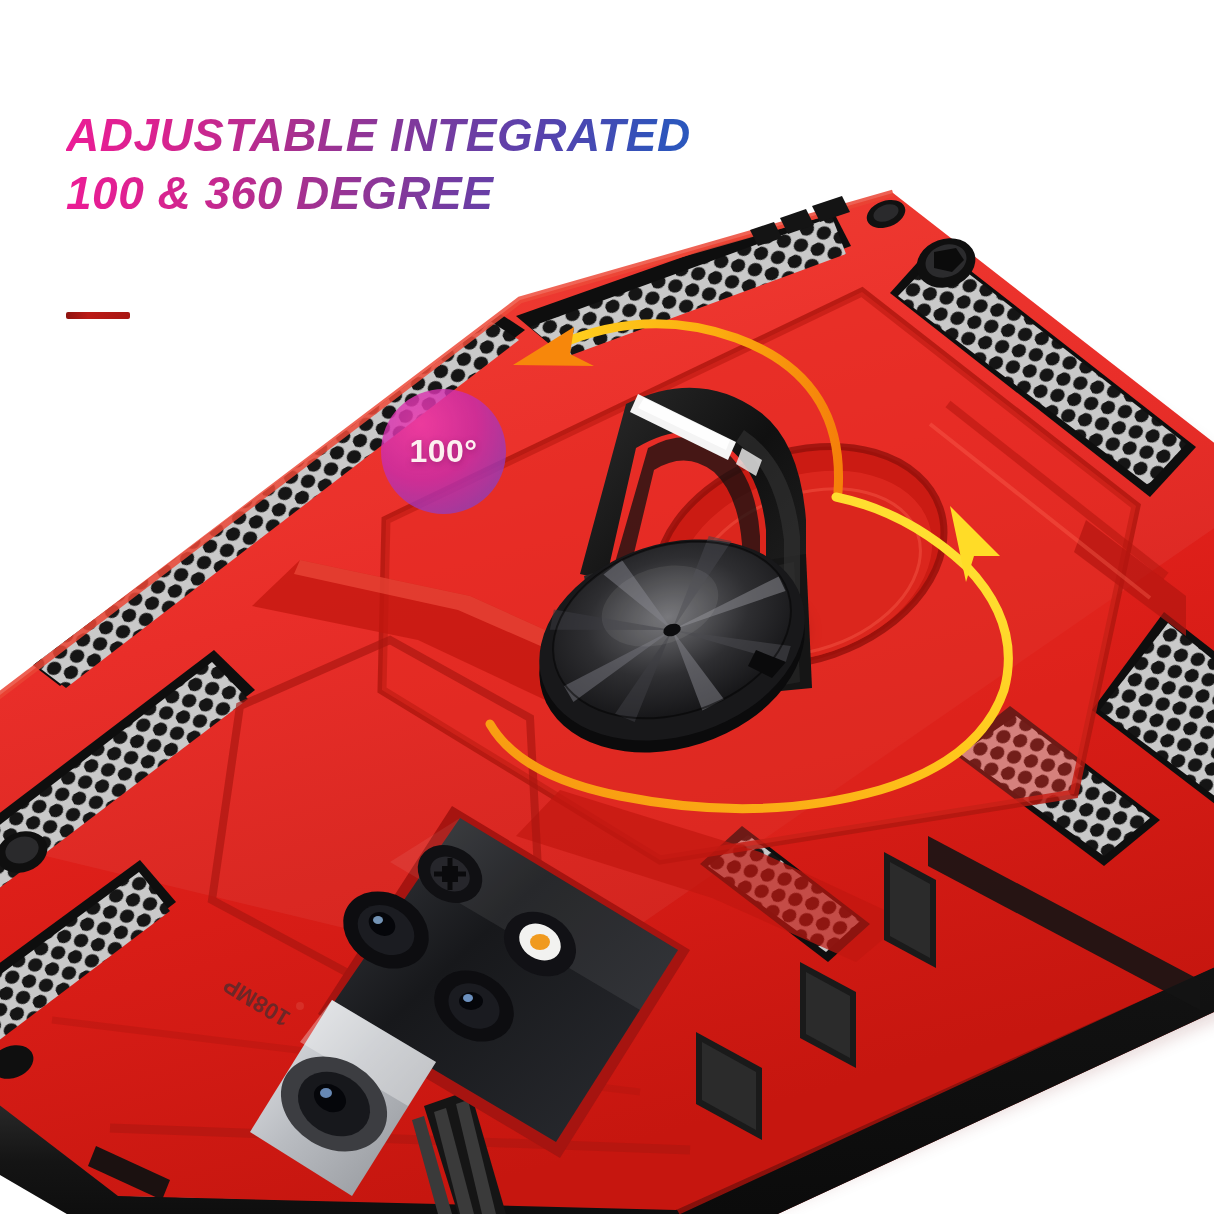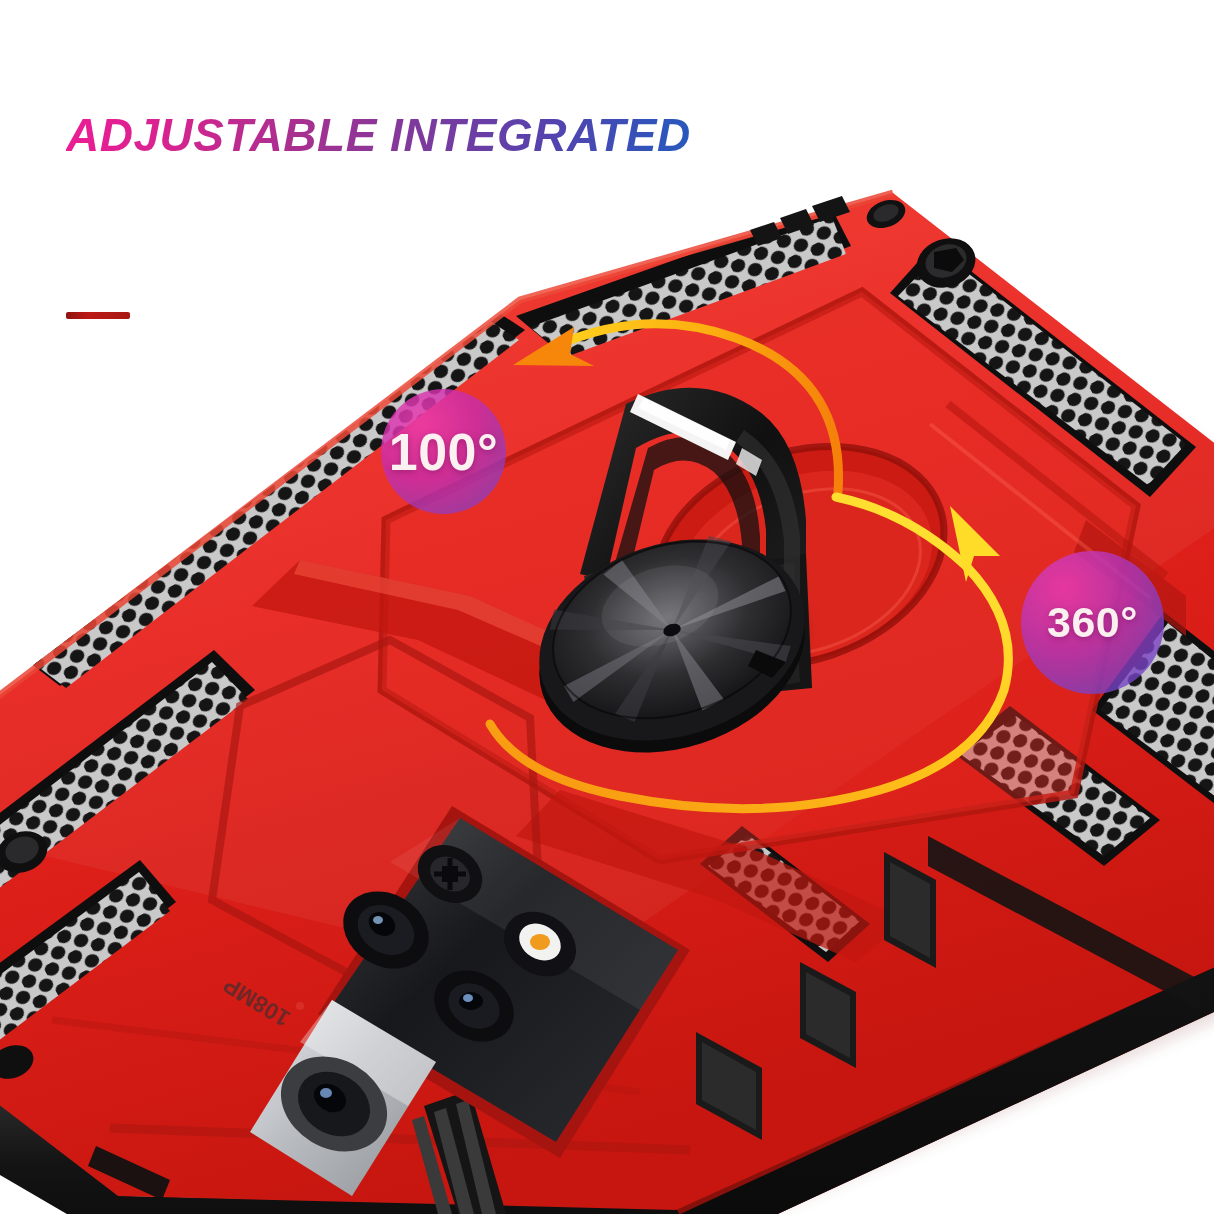--- a/index.html
+++ b/index.html
@@ -29,21 +29,21 @@
   
   #artwork { position:absolute; left:0; top:0; width:1214px; height:1214px; }
 
   .badge {
     position:absolute; border-radius:50%;
     display:flex; align-items:center; justify-content:center;
     color:#fff; font-weight:bold; letter-spacing:0.5px;
     text-shadow:0 2px 6px rgba(60,0,70,.35);
   }
   #badge-100 {
-    left:381px; top:389px; width:125px; height:125px; font-size:52px;
+    left:381px; top:389px; width:125px; height:125px; font-size:32px;
     background:radial-gradient(circle at 32% 28%, rgba(236,60,175,.93), rgba(200,45,175,.86) 45%, rgba(104,72,200,.82) 100%);
     mix-blend-mode:normal; opacity:.93;
   }
   #badge-360 {
     left:1021px; top:551px; width:143px; height:143px; font-size:43px;
     background:radial-gradient(circle at 30% 26%, rgba(230,58,178,.92), rgba(176,54,186,.88) 45%, rgba(74,78,205,.84) 100%);
     opacity:.93;
   }
 </style>
 </head>
@@ -360,23 +360,21 @@
                Q 1022,624 1004,690
                Q 980,760 880,790
                Q 760,824 620,796
                Q 520,776 490,724" fill="none" stroke="url(#arrowYellow)" stroke-width="9" stroke-linecap="round"></path>
       <path d="M 950,506 L 1000,556 L 974,556 L 966,582 Z" fill="#ffdc27"></path>
     </g>
   </svg>
 
   <div id="headline">
     <span class="ln">ADJUSTABLE INTEGRATED</span>
+    <span class="ln">100 &amp; 360 DEGREE</span>
   </div>
   <div id="rule"></div>
 
   <div class="badge" id="badge-100">
     <span>100°</span>
   </div>
-  <div class="badge" id="badge-360">
-    <span>360°</span>
-  </div>
 
 </div>
 
 </body></html>

